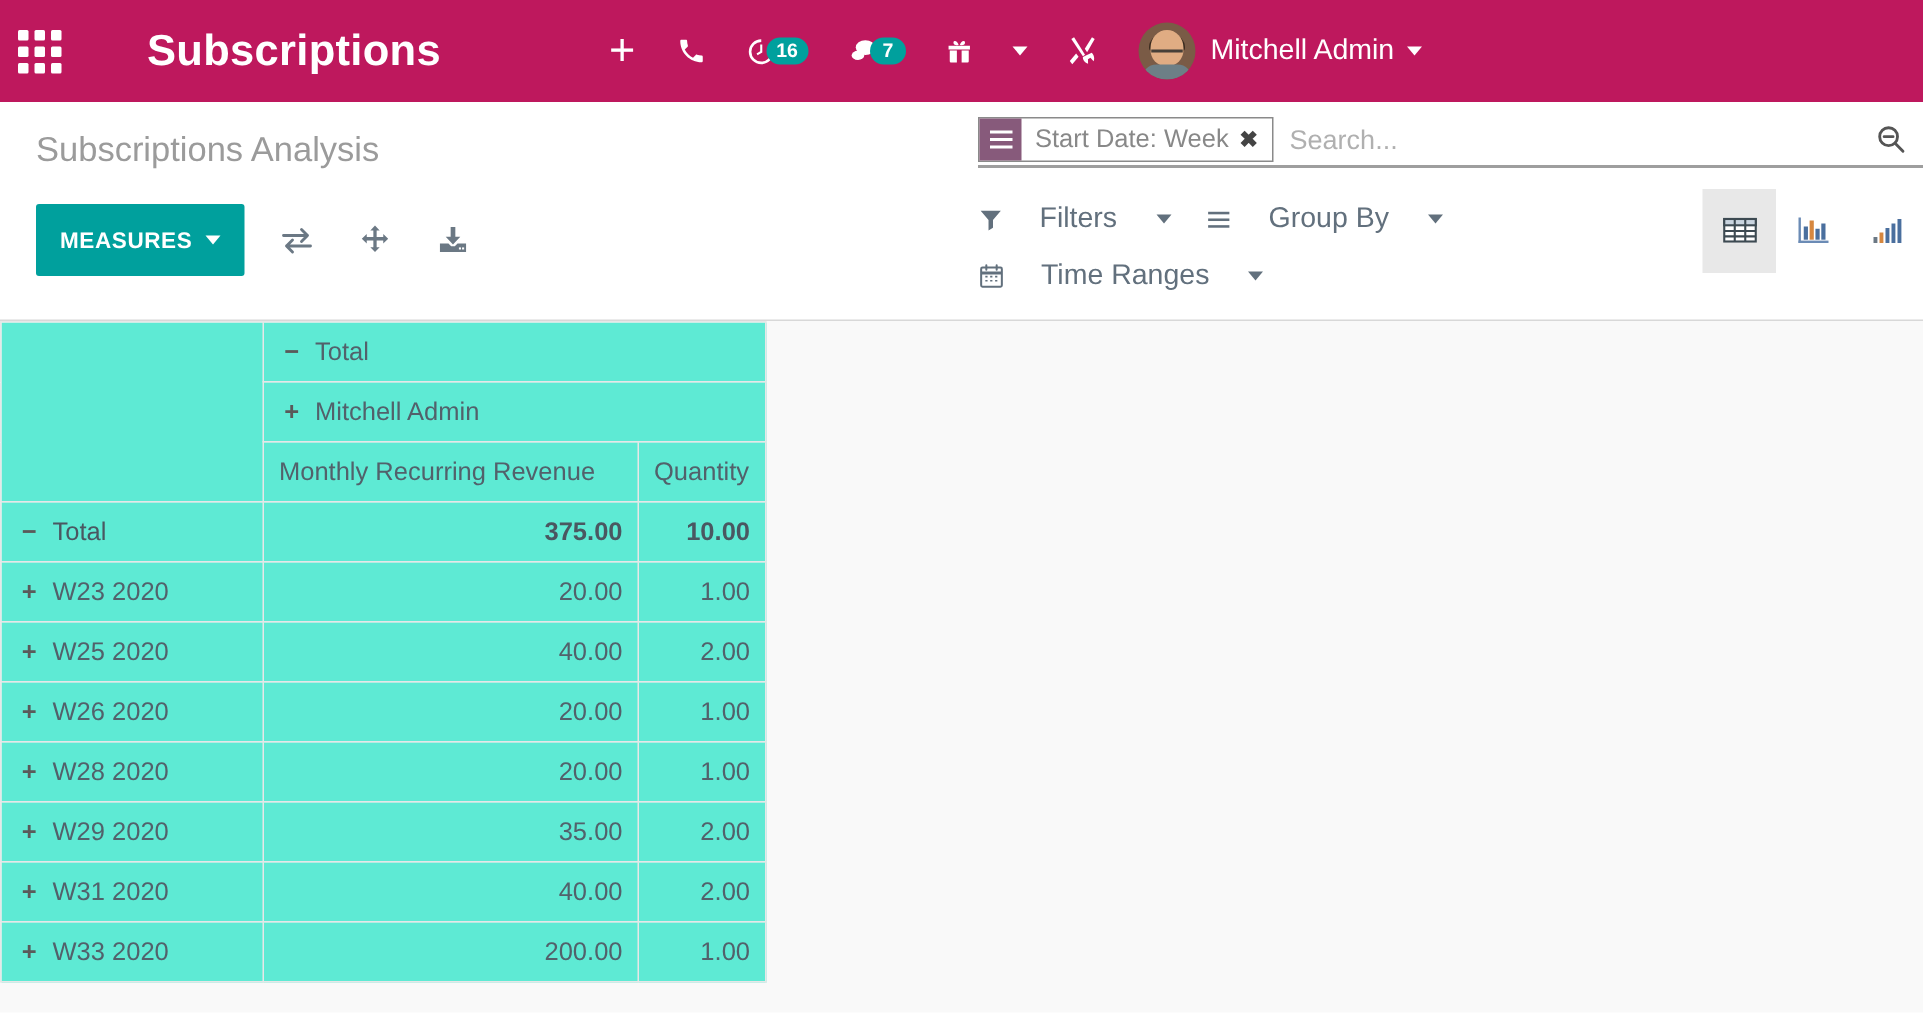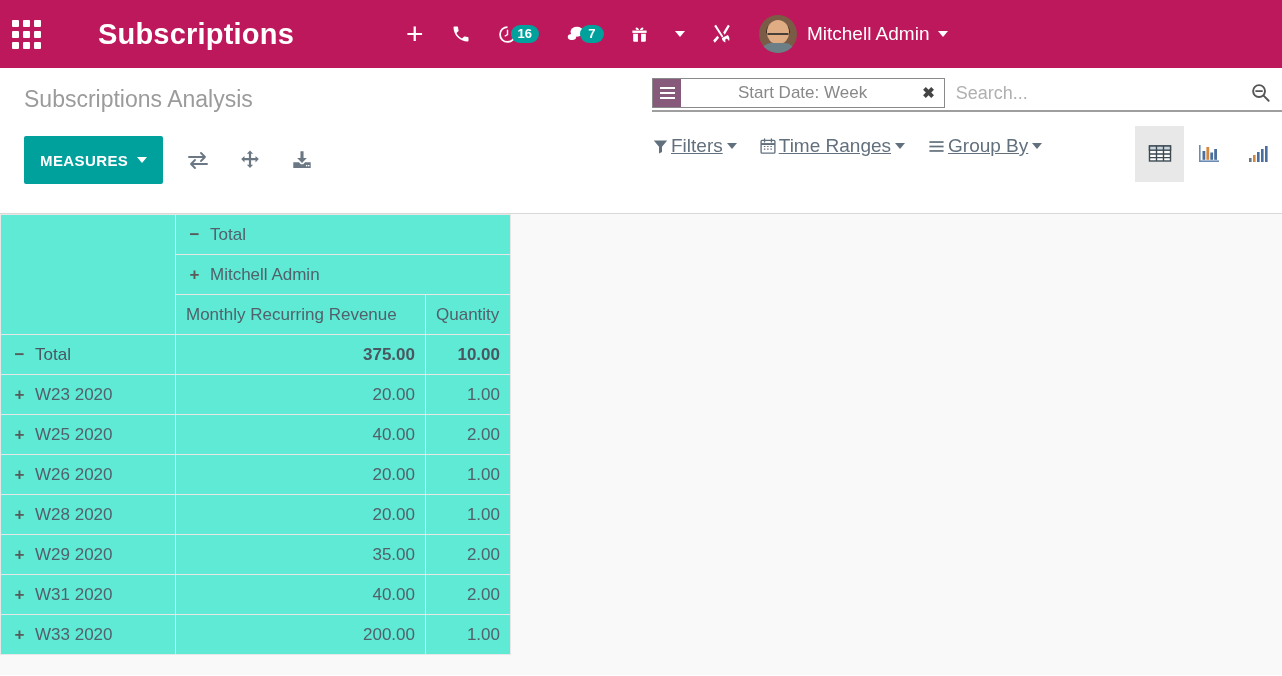--- a/index.html
+++ b/index.html
@@ -172,21 +172,20 @@
     padding-right: 4px;
   }
   .facet {
     display: flex;
     align-items: stretch;
     border: 1px solid #8a8a8a;
     height: 30px;
     align-self: center;
     background: #ffffff;
     cursor: pointer;
-    gap: 48px;
   }
   .facet-icon {
     background: #875A7B;
     width: 28px;
     display: flex; flex-direction: column;
     align-items: center; justify-content: center;
     gap: 3px;
   }
   .facet-icon i { display: block; width: 15px; height: 2px; background: #ffffff; }
   .facet-label {
@@ -227,28 +226,27 @@
   .filter-menus {
     position: absolute;
     left: 652px; top: 62px;
     display: flex;
     flex-wrap: wrap;
     width: 470px;
     row-gap: 6px;
   }
   .menu-item {
     display: flex; align-items: center;
-    gap: 2px;
+    gap: 24px;
     margin-right: 22px;
     height: 32px;
     color: #62707d;
     font-size: 19px;
     cursor: pointer;
     white-space: nowrap;
-    text-decoration: underline;
   }
   .menu-item .caret { border-top-color: #62707d; margin-left: 2px; }
 
   
   .view-switcher {
     position: absolute;
     right: 0; top: 58px;
     display: flex;
     align-items: stretch;
     height: 56px;
@@ -464,37 +462,37 @@
 
     <div class="menu-item">
       <svg width="17" height="17" viewBox="0 0 24 24" fill="#62707d" aria-hidden="true">
         <path d="M2.5 3.5h19l-7.4 8.8v7.3l-4.2 2.4v-9.7z"></path>
       </svg>
       <span>Filters</span>
       <span class="caret"></span>
     </div>
 
     <div class="menu-item">
+      <svg width="19" height="17" viewBox="0 0 24 24" fill="#62707d" aria-hidden="true">
+        <rect x="2" y="4.5" width="20" height="2.4"></rect>
+        <rect x="2" y="10.8" width="20" height="2.4"></rect>
+        <rect x="2" y="17.1" width="20" height="2.4"></rect>
+      </svg>
+      <span>Group By</span>
+      <span class="caret"></span>
+    </div>
+
+    <div class="menu-item">
       <svg width="18" height="18" viewBox="0 0 24 24" fill="none" stroke="#62707d" stroke-width="1.8" aria-hidden="true">
         <rect x="2.8" y="4.5" width="18.4" height="17" rx="1.2"></rect>
         <path d="M2.8 9.4h18.4" stroke-width="2.6"></path>
         <path d="M7.4 2.5v4M16.6 2.5v4" stroke-linecap="round"></path>
         <path d="M6.5 12.6h2M10.8 12.6h2M15.2 12.6h2M6.5 16.2h2M10.8 16.2h2M15.2 16.2h2" stroke-width="1.5"></path>
       </svg>
       <span>Time Ranges</span>
-      <span class="caret"></span>
-    </div>
-
-    <div class="menu-item">
-      <svg width="19" height="17" viewBox="0 0 24 24" fill="#62707d" aria-hidden="true">
-        <rect x="2" y="4.5" width="20" height="2.4"></rect>
-        <rect x="2" y="10.8" width="20" height="2.4"></rect>
-        <rect x="2" y="17.1" width="20" height="2.4"></rect>
-      </svg>
-      <span>Group By</span>
       <span class="caret"></span>
     </div>
 
 
   </div>
 
   <div class="view-switcher">
 
     <div class="view-btn active">
       <svg width="26" height="24" viewBox="0 0 26 24" fill="none" stroke="#3d4a52" stroke-width="1.4" aria-hidden="true">

